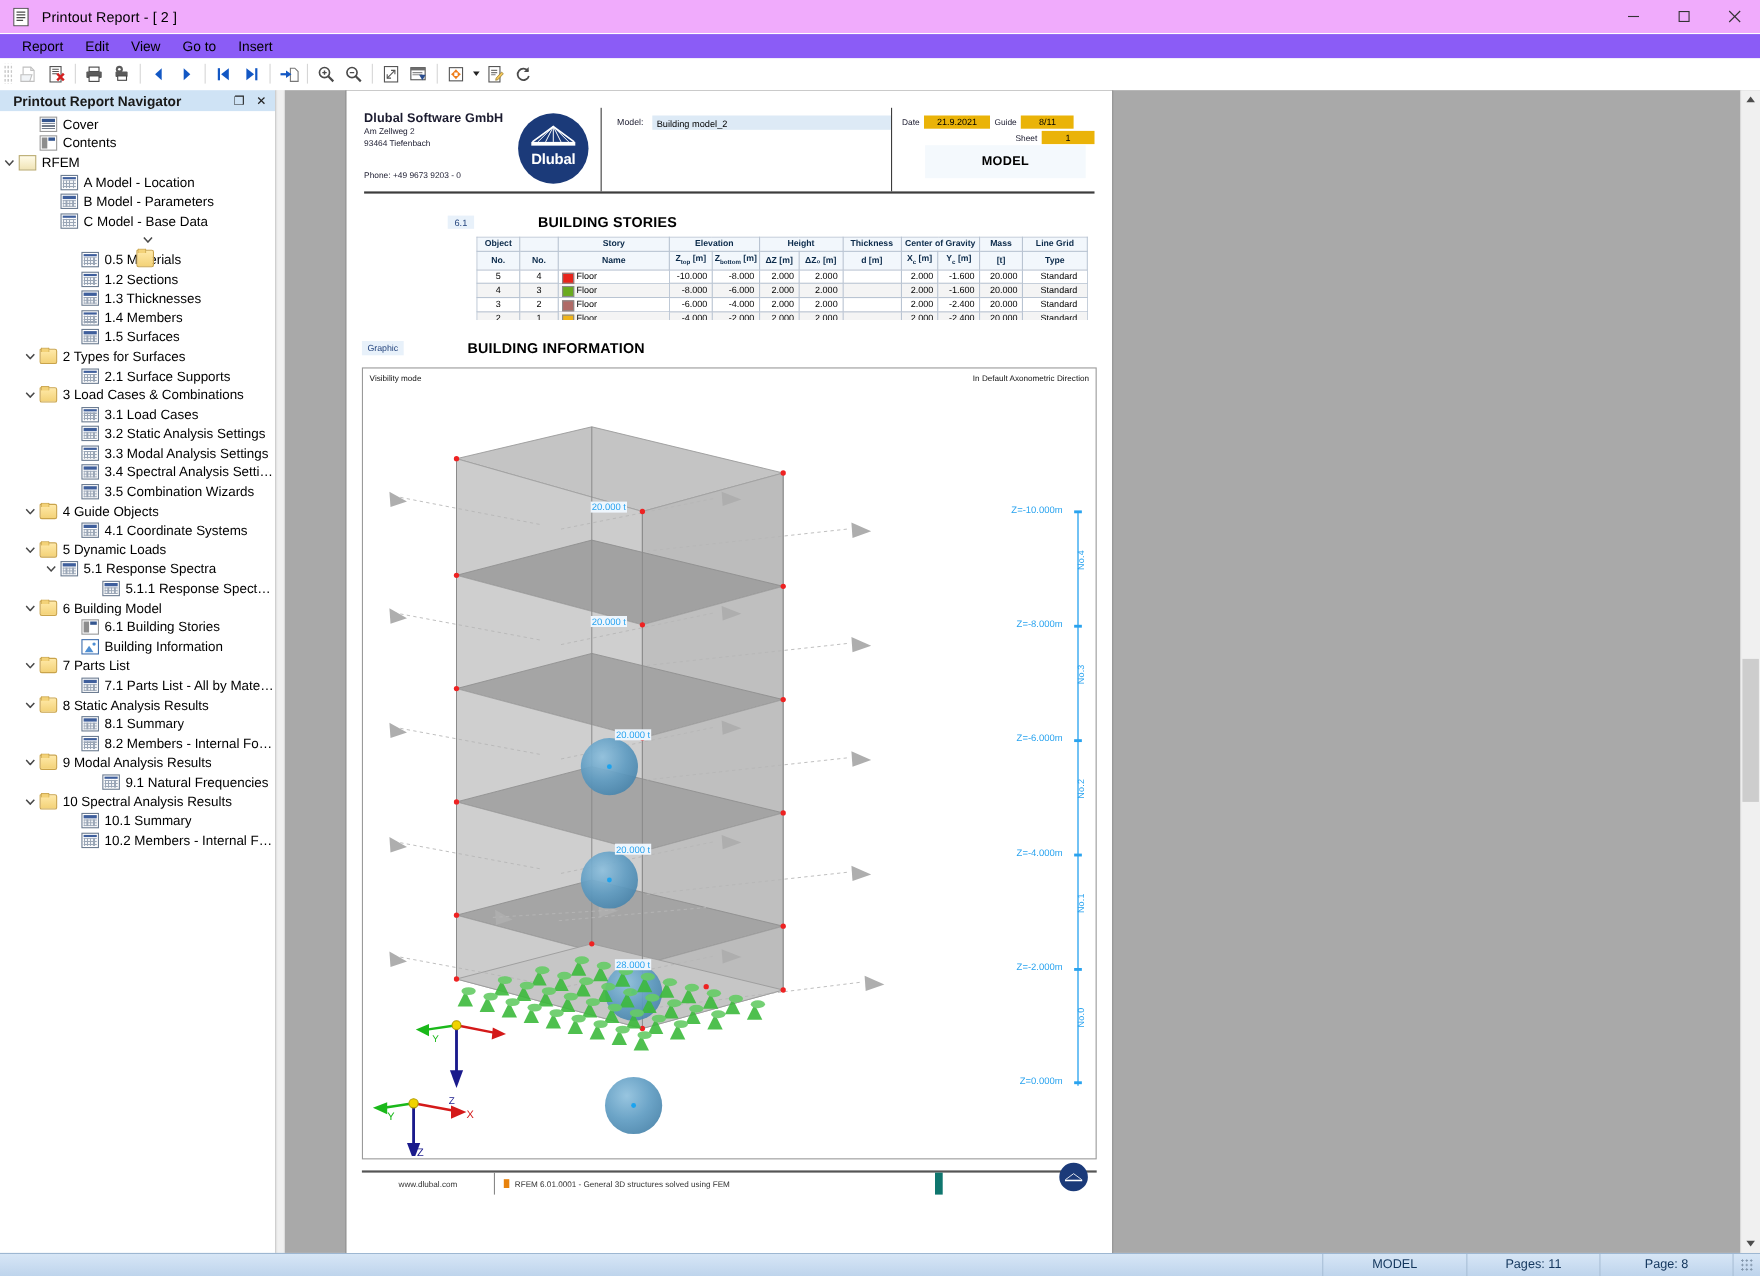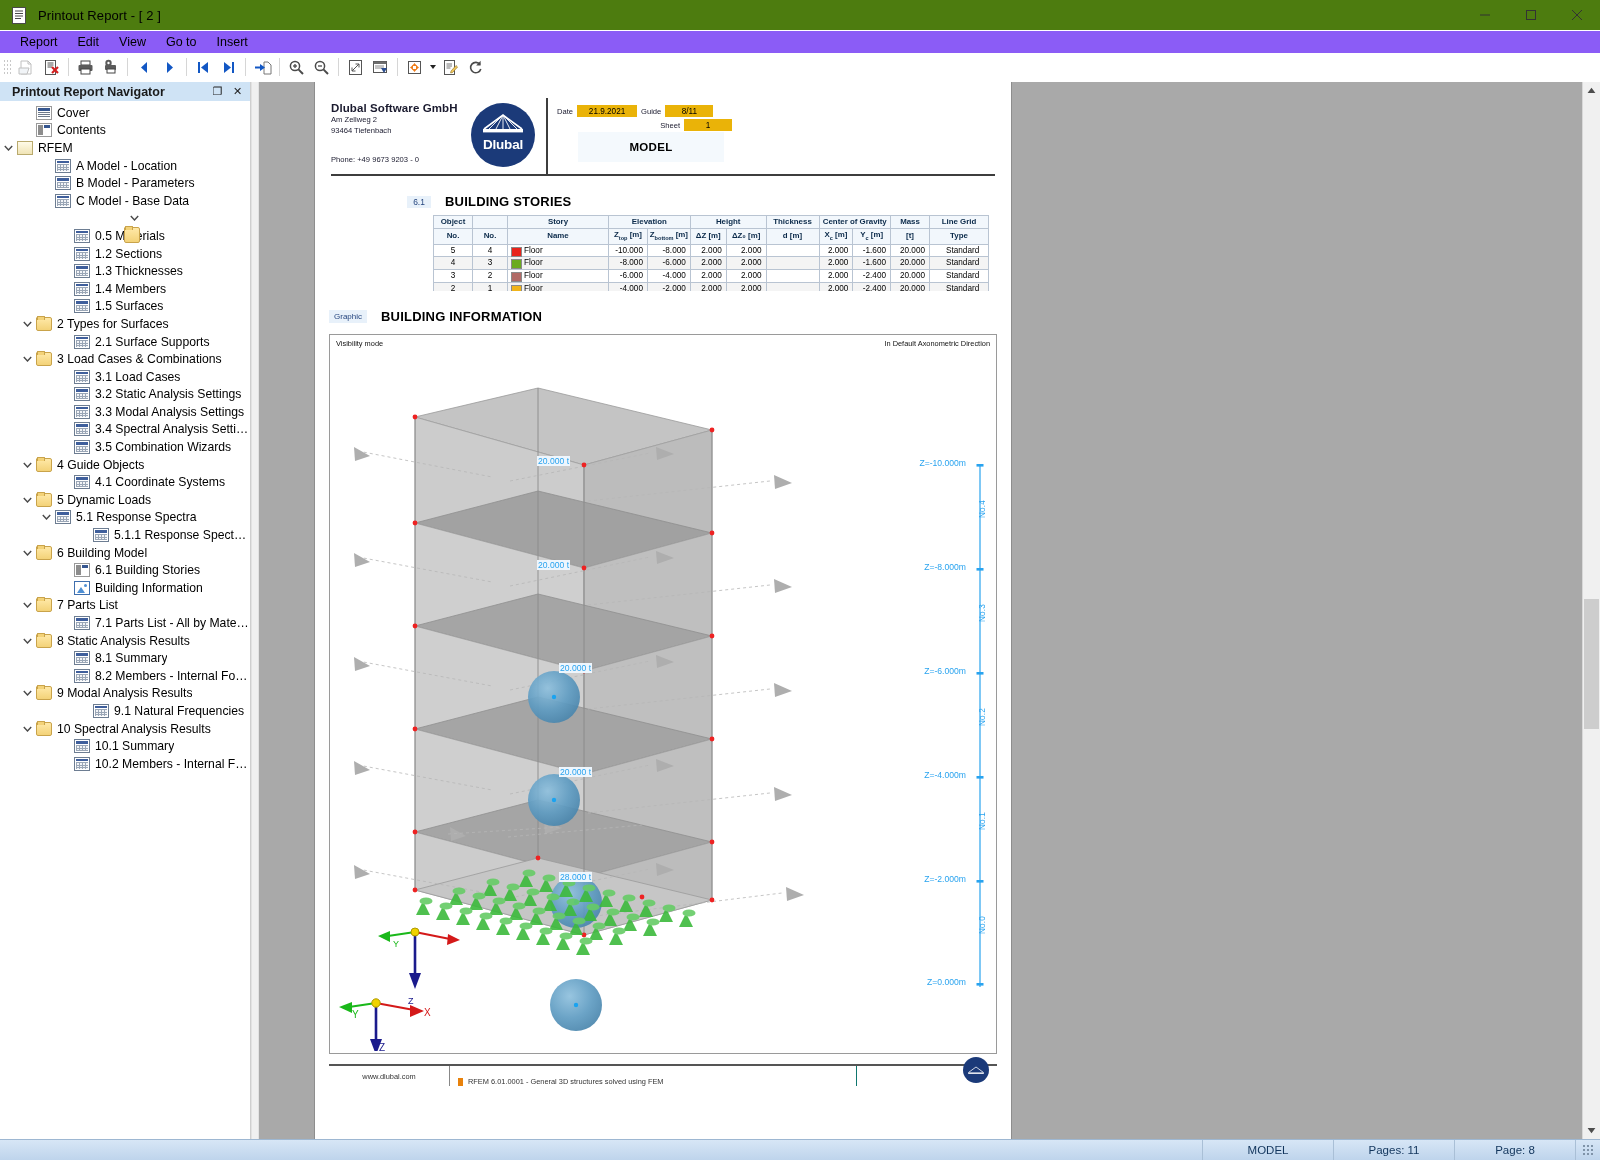--- a/index.html
+++ b/index.html
@@ -6,21 +6,21 @@
   html,body{margin:0;padding:0;}
   body{
     width:1600px;height:1160px;overflow:hidden;
     font-family:"Liberation Sans", sans-serif;
     font-size:12px;color:#000;background:#ffffff;
     -webkit-font-smoothing:antialiased;
   }
   .app{position:relative;width:1600px;height:1160px;display:flex;flex-direction:column;background:#f0f0f0;}
 
   
-  .titlebar{height:30px;background:#4d7c0f;display:flex;align-items:center;flex:0 0 30px;border-bottom:1px solid #ffffff;}
+  .titlebar{height:30px;background:#f0abfc;display:flex;align-items:center;flex:0 0 30px;border-bottom:1px solid #ffffff;}
   .titlebar .tb-icon{width:26px;display:flex;justify-content:center;align-items:center;margin-left:6px;}
   .titlebar .tb-title{font-size:13px;color:#000;margin-left:6px;letter-spacing:.1px;}
   .win-btns{margin-left:auto;display:flex;height:30px;}
   .win-btn{width:46px;height:30px;display:flex;align-items:center;justify-content:center;font-size:13px;color:#333;}
 
   
   .menubar{height:22px;background:#8b5cf6;display:flex;align-items:center;padding-left:10px;flex:0 0 22px;}
   .menu-item{font-size:12.5px;color:#000;padding:2px 10px;cursor:default;}
 
   
@@ -104,21 +104,21 @@
   .rh-mid .v{flex:1;background:#ddeaf6;font-size:8.4px;color:#000;padding:1.5px 4px;margin-left:2px;}
   .rh-right{width:175px;padding-top:7px;padding-left:9px;position:relative;}
   .rh-right .r1{display:flex;align-items:center;gap:4px;}
   .rh-right .kk{font-size:7.6px;color:#1a1a2e;}
   .rh-right .vv{background:#eab308;font-size:8.2px;padding:1.5px 4px;text-align:center;}
   .rh-right .sheetrow{display:flex;align-items:center;gap:4px;justify-content:flex-end;margin-top:2px;}
   .rh-box{position:absolute;left:30px;right:8px;top:34px;height:30px;background:#f4f9fd;display:flex;align-items:center;justify-content:center;}
   .rh-box b{font-size:11.5px;letter-spacing:.3px;color:#000;}
 
   
-  .sec{display:flex;align-items:center;margin:18px 0 6px 92px;}
+  .sec{display:flex;align-items:center;margin:18px 0 6px 92px;gap:44px;}
   .sec .no{background:#e8f1fa;color:#25457e;font-size:8.4px;padding:1px 5px;margin-right:14px;min-width:14px;text-align:center;}
   .sec .ti{font-size:13px;font-weight:bold;color:#000;letter-spacing:.2px;}
   .sec.graphic .no{font-size:8px;padding:2px 5px;}
   .sec.graphic{margin-left:14px;}
 
   
   .tbl-wrap{margin-left:118px;width:556px;position:relative;}
   table.st{border-collapse:collapse;width:100%;font-size:8.2px;color:#000;}
   table.st th,table.st td{border:1px solid #b9c4d2;padding:0;height:11.6px;line-height:11.6px;text-align:center;}
   table.st th{background:#f2f7fc;font-weight:bold;font-size:7.9px;color:#0b2a4a;}
@@ -138,21 +138,21 @@
   .mlbl{position:absolute;font-size:8.6px;color:#29a3ef;background:#eef6fd;padding:0 1px;white-space:nowrap;}
 
   
   .elev{position:absolute;color:#29a3ef;font-size:8.6px;white-space:nowrap;}
   .elevno{position:absolute;color:#29a3ef;font-size:8.2px;white-space:nowrap;
      writing-mode:vertical-rl;transform:rotate(180deg);letter-spacing:.2px;}
 
   
   .pg-foot{margin:10px 14px 0 14px;border-top:2px solid #555;display:flex;height:20px;align-items:stretch;position:relative;}
   .pf1{width:120px;border-right:1px solid #888;display:flex;align-items:center;justify-content:center;font-size:7.4px;color:#333;}
-  .pf2{flex:1;border-right:1px solid #0f766e;display:flex;align-items:flex-end;padding-left:8px;font-size:7.4px;color:#333;gap:5px;}
+  .pf2{flex:1;border-right:7px solid #0f766e;display:flex;align-items:center;padding-left:8px;font-size:7.4px;color:#333;gap:5px;}
   .pf2 .orange{width:5px;height:8px;background:#e8820c;}
   .pf3{width:140px;}
   .pf-logo{position:absolute;right:8px;top:-9px;width:26px;height:26px;border-radius:50%;background:#1b3a79;display:flex;align-items:center;justify-content:center;}
 
   
   .status{height:20px;flex:0 0 20px;background:linear-gradient(#d7e6f6,#bed4ec);display:flex;align-items:center;border-top:1px solid #9db7d2;font-size:11.5px;color:#12355c;}
   .status .sp{flex:1;}
   .status .cell{border-left:1px solid #a9bfd6;height:20px;display:flex;align-items:center;justify-content:center;}
   .cell.model{width:130px;}
   .cell.pages{width:120px;}
@@ -637,20 +637,26 @@
                     <line x1="23" y1="3" x2="23" y2="17"></line>
                       <line x1="23" y1="3" x2="30" y2="17"></line>
                     <line x1="23" y1="3" x2="37" y2="17"></line>
                   </g>
                   <rect x="3" y="17" width="40" height="3.4" fill="#fff"></rect>
                 </svg>
                 <div class="nm">Dlubal</div>
               </div>
             </div>
             <div class="rh-sep"></div>
+            <div class="rh-mid">
+              <div class="row">
+                <div class="k">Model:</div>
+                <div class="v">Building model_2</div>
+              </div>
+            </div>
             <div class="rh-sep"></div>
             <div class="rh-right">
               <div class="r1">
                 <div class="kk">Date</div>
                 <div class="vv" style="width:52px">21.9.2021</div>
                 <div class="kk">Guide</div>
                 <div class="vv" style="width:40px">8/11</div>
               </div>
               <div class="sheetrow">
                 <div class="kk">Sheet</div>

